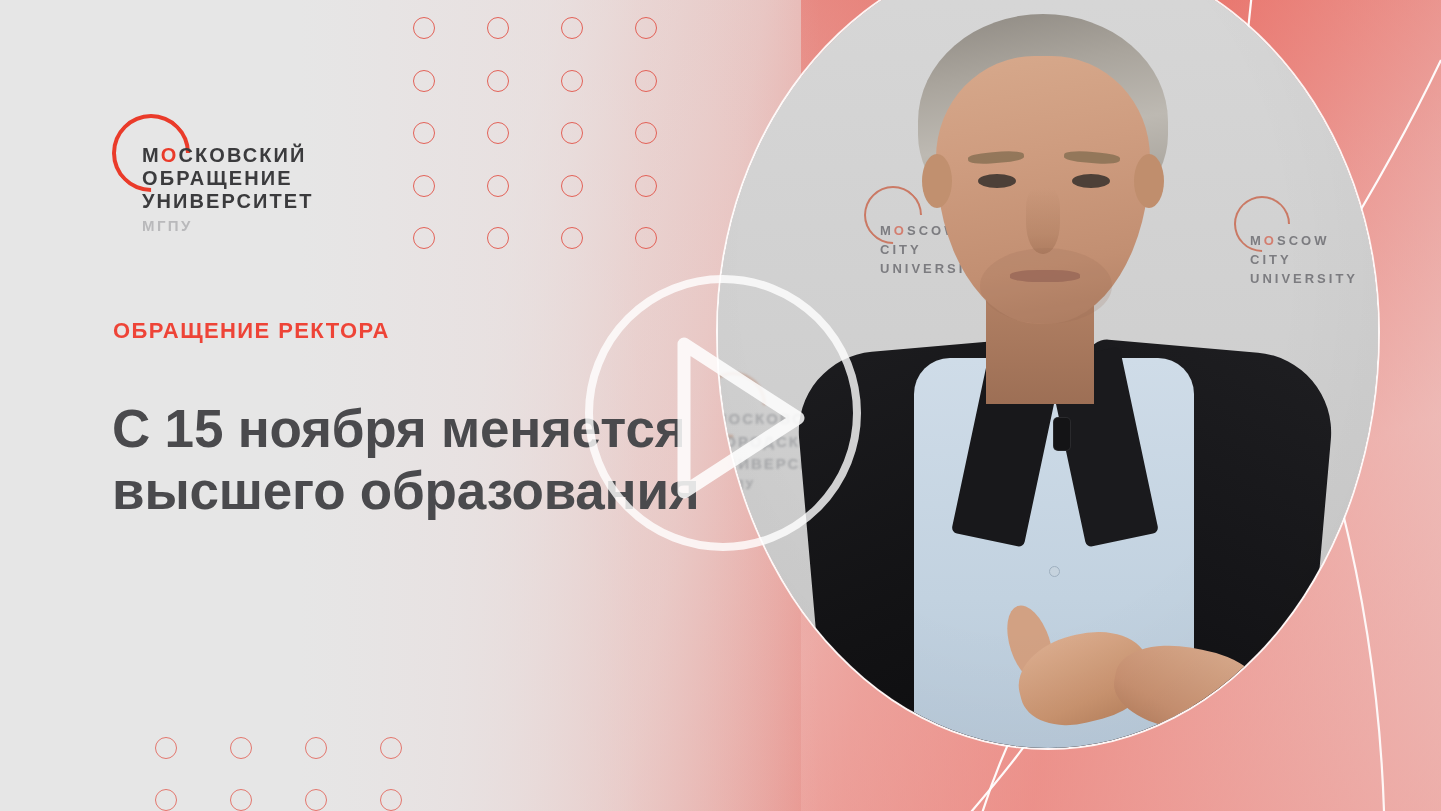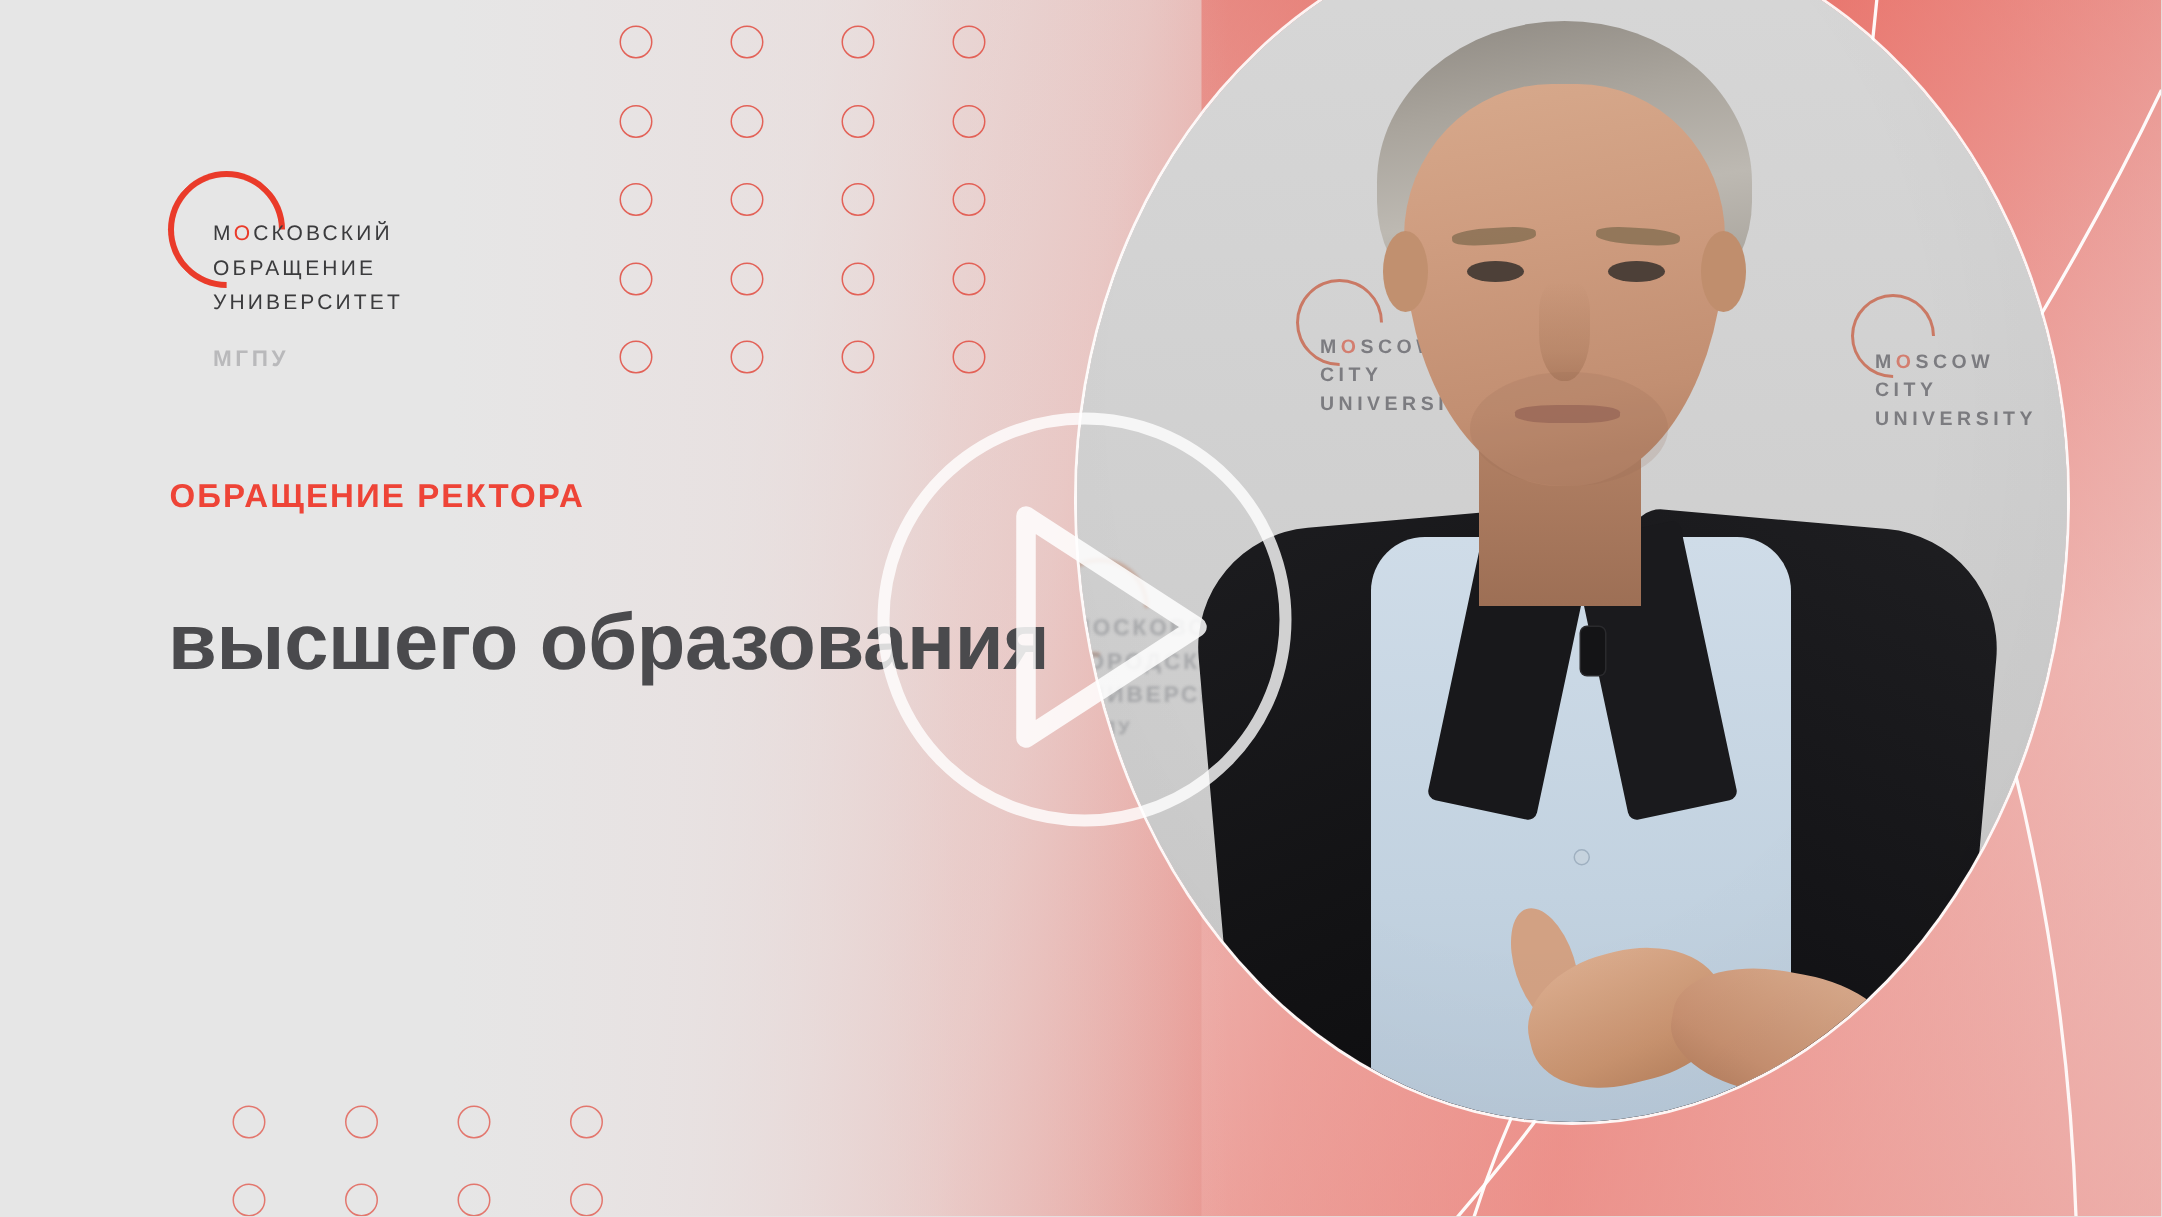--- a/index.html
+++ b/index.html
@@ -208,31 +208,31 @@
   .logo-arc {
     position:absolute; left:0; top:4px;
     width: 78px; height: 78px;
     border: 4.5px solid #ea3b2a;
     border-radius: 50%;
     border-right-color: transparent;
     transform: rotate(45deg);
   }
   .logo-text { position:absolute; left:30px; top:34px; }
   .logo-line {
-    font-size: 14px;
-    font-weight: 400;
+    font-size: 20px;
+    font-weight: 700;
     letter-spacing: 2.1px;
     color: #3b3b3d;
     line-height: 23px;
     white-space: nowrap;
   }
   .logo-line .red-o { color:#ea3b2a; }
   .logo-abbr {
     font-size: 15px; font-weight:700; letter-spacing: 2.4px;
-    color:#b9b9bb; line-height: 22px; margin-top:16px;
+    color:#b9b9bb; line-height: 22px; margin-top:2px;
   }
 
   .kicker {
     position:absolute; left:113px; top:318px;
     font-size: 22px; font-weight: 700; letter-spacing: 1.4px;
     color:#ee4437;
   }
   .headline {
     position:absolute; left:112px; top:398px; width:640px;
     font-size: 53px; font-weight: 700; line-height: 62px;
@@ -371,20 +371,21 @@
       <div class="logo-line"><span>М</span><span class="red-o">О</span><span>СКОВСКИЙ</span></div>
       <div class="logo-line">ОБРАЩЕНИЕ</div>
       <div class="logo-line">УНИВЕРСИТЕТ</div>
       <div class="logo-abbr">МГПУ</div>
     </div>
   </div>
 
   <div class="kicker">ОБРАЩЕНИЕ РЕКТОРА</div>
 
   <div class="headline">
+    <span>С 15 ноября меняется</span>
     <span>высшего образования</span>
   </div>
 
   <div class="play-btn"></div>
   <svg style="position:absolute; left:650px; top:330px; width:176px; height:176px; pointer-events:none;" viewBox="0 0 176 176">
     <path d="M 34 14 L 148 88 L 34 162 Z" fill="none" stroke="rgba(255,255,255,0.85)" stroke-width="13" stroke-linejoin="round" stroke-linecap="round"></path>
   </svg>
 
 </div>
 

